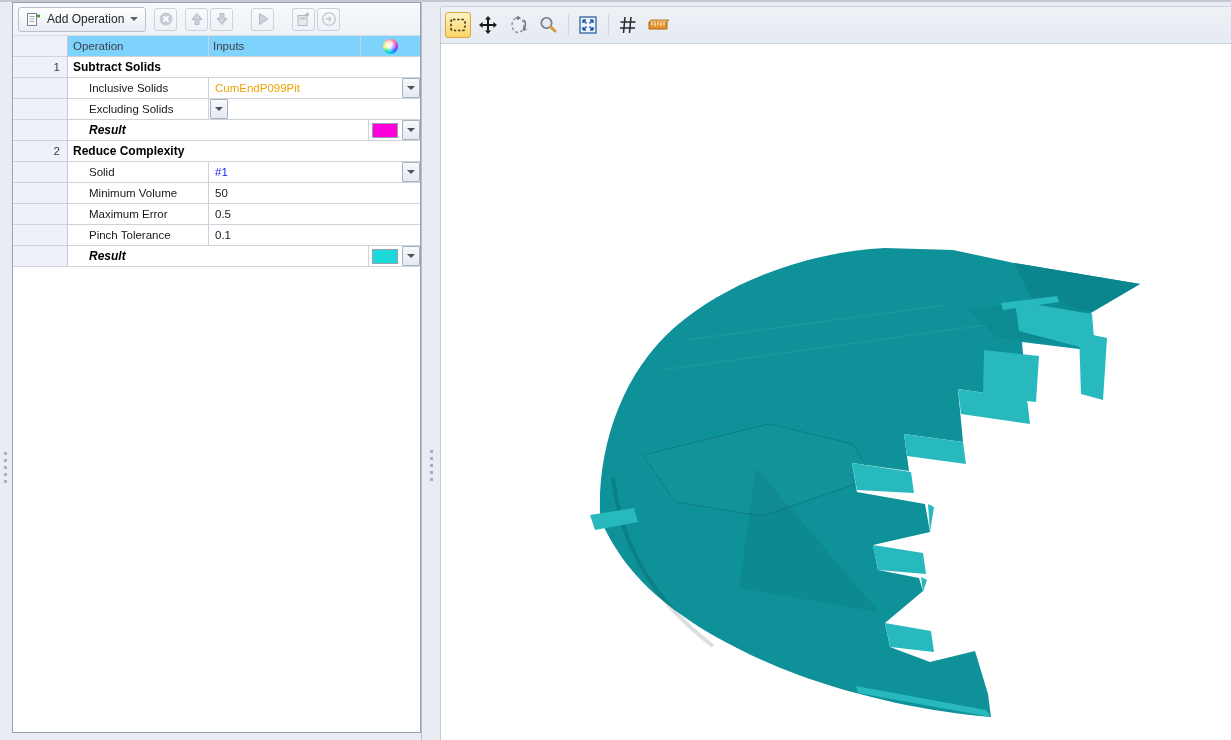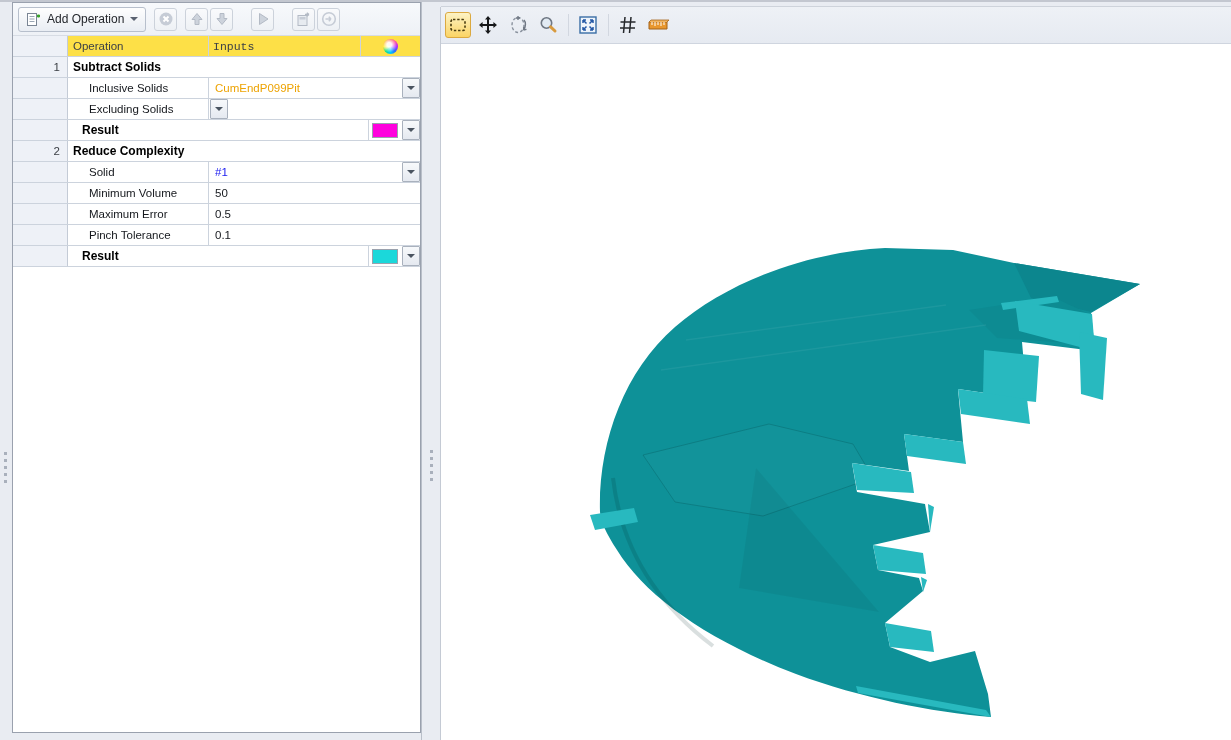--- a/index.html
+++ b/index.html
@@ -37,30 +37,30 @@
     width:23px;height:23px;border:1px solid #ccd2db;border-radius:3px;
     background:linear-gradient(#f9fafc,#eef1f5);
     display:flex;align-items:center;justify-content:center;box-sizing:border-box;
   }
   .ml8{margin-left:8px}.ml1{margin-left:2px}.ml18{margin-left:18px}
   
   .ops-table{width:100%;}
   .trow{display:flex;height:21px;border-bottom:1px solid #ccd3dd;box-sizing:border-box;align-items:stretch;}
   .cell{box-sizing:border-box;display:flex;align-items:center;overflow:hidden;white-space:nowrap;}
   .gutter{width:55px;background:#eef1f7;border-right:1px solid #c4cbd6;justify-content:flex-end;padding-right:7px;color:#3c4046;}
-  .thead{background:#fde047;color:#3c4046;}
+  .thead{background:#7dd3fc;color:#3c4046;}
   .thead .hop{width:141px;border-right:1px solid #ccd3dd;padding-left:5px;}
-  .thead .hin{width:152px;border-right:1px solid #ccd3dd;padding-left:4px;font-family:Liberation Mono, monospace;}
+  .thead .hin{width:152px;border-right:1px solid #ccd3dd;padding-left:4px;}
   .thead .hcol{flex:1;justify-content:center;}
   .glabel{flex:1;padding-left:5px;font-weight:bold;font-size:12px;color:#000;}
   .flabel{width:141px;border-right:1px solid #ccd3dd;padding-left:21px;color:#15181d;}
   .fvalue{flex:1;padding-left:6px;}
   .fvalue .v{font-weight:normal;}
   .fvalue .vp{font-weight:normal;color:#15181d;}
-  .rlabel{flex:1;padding-left:14px;font-weight:bold;font-size:12px;color:#000;}
+  .rlabel{flex:1;padding-left:21px;font-weight:bold;font-size:12px;color:#000;font-style:italic;}
   .swcell{width:33px;border-left:1px solid #ccd3dd;justify-content:center;}
   .swatch{width:26px;height:15px;border:1px solid #9aa1ad;box-sizing:border-box;}
   .ddcell{width:19px;justify-content:center;padding:0;}
   .ddbtn{
     width:18px;height:20px;background:linear-gradient(#f7f9fb,#e5e9f0);
     border:1px solid #a9b1bd;box-sizing:border-box;border-radius:1px;
     display:flex;align-items:center;justify-content:center;cursor:pointer;
   }
   .ddbtn .caret{border-top-color:#4a5460;}
   

